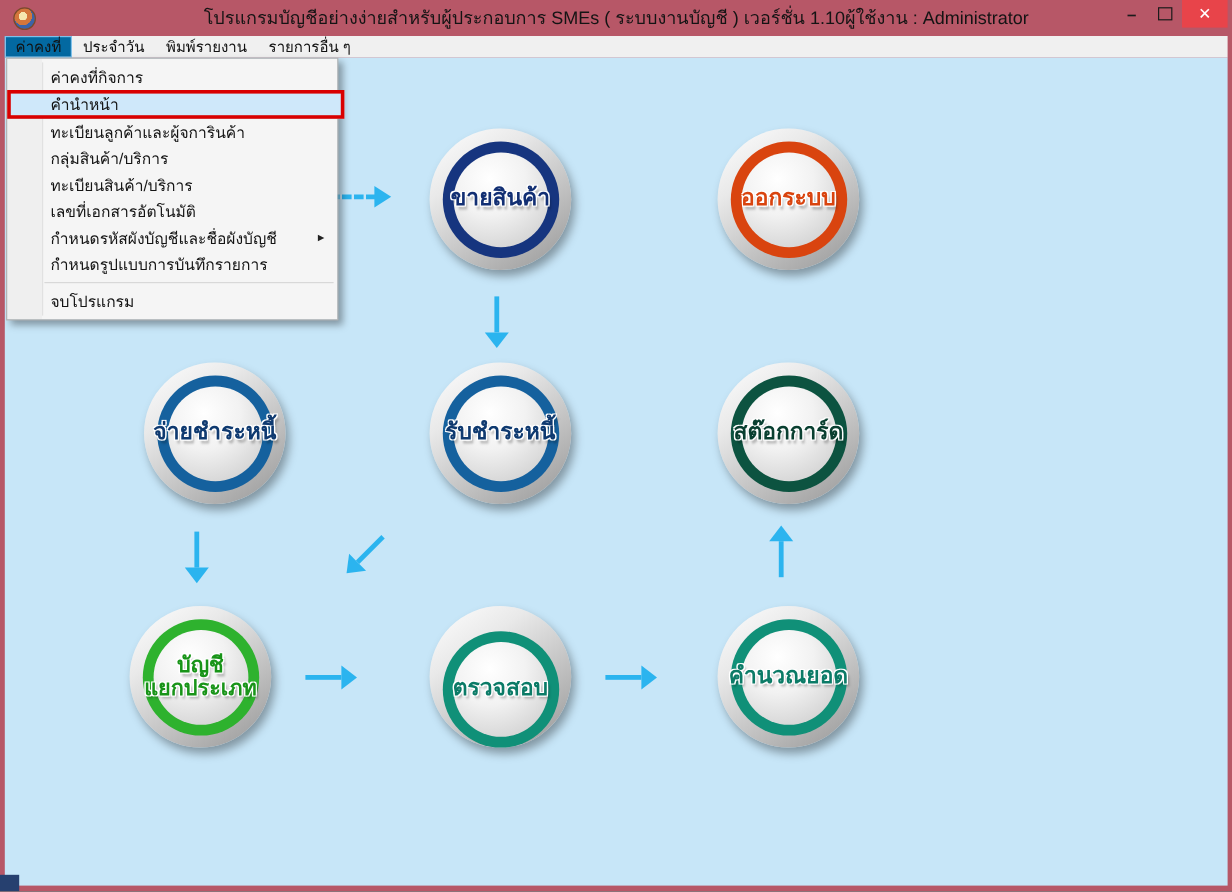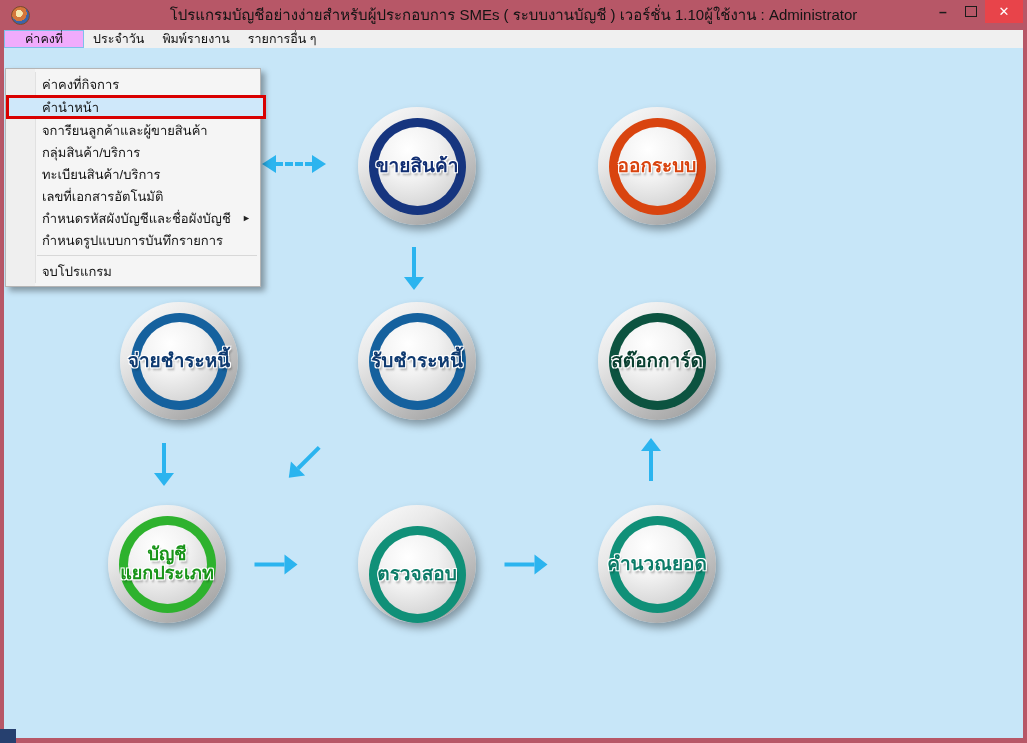--- a/index.html
+++ b/index.html
@@ -16,30 +16,30 @@
   .ctrl { display:flex; align-items:center; justify-content:center; cursor:default; }
   .ctrl-min { width:28px; height:23px; color:#1b1b1b; font-size:14px; font-weight:bold; }
   .ctrl-max { width:28px; height:23px; }
   .max-glyph { width:10px; height:9px; border:1px solid #1b1b1b; background:transparent; }
   .ctrl-close { width:38px; height:23px; background:#e8444a; color:#ffffff; font-size:13px; }
 
   
   .menubar { position:absolute; top:30px; left:4px; right:4px; height:18px; background:#f0f0f0;
     display:flex; align-items:stretch; font-size:12.5px; color:#111; }
   .menu-item { display:flex; align-items:center; padding:0 9px; cursor:default; }
-  .menu-item.selected { background:#f0abfc; border:1px solid #7fc0ea; padding:0 20px; }
+  .menu-item.selected { background:#0369a1; border:1px solid #7fc0ea; padding:0 8px; }
 
   
   .content { position:absolute; top:48px; left:4px; right:4px; bottom:5px; background:#c7e6f8; }
   .corner-sq { position:absolute; left:0; bottom:0; width:16px; height:14px; background:#26406f; }
 
   
-  .dropdown { position:absolute; left:1px; top:0; width:256px; background:#f5f5f5; border:1px solid #b5b5b5;
+  .dropdown { position:absolute; left:1px; top:0; width:277px; background:#f5f5f5; border:1px solid #b5b5b5;
     box-shadow:4px 4px 6px rgba(0,0,0,0.35); padding:4px 0; z-index:20; box-sizing:border-box;
-    background:linear-gradient(to right, #efefef 0 29px, #f5f5f5 29px);margin-top:20px; }
+    background:linear-gradient(to right, #efefef 0 29px, #f5f5f5 29px); }
   .dropdown::before { content:""; position:absolute; left:29px; top:3px; bottom:3px; width:1px; background:#e1e1e1; }
   .dd-item { position:relative; height:22px; display:flex; align-items:center; padding-left:36px;
     font-size:13px; color:#141414; cursor:default; box-sizing:border-box; }
   .dd-item.hl { height:24px; background:#cfe8fa; border:3px solid #d90000; margin-right:-6px; padding-left:33px; }
   .dd-sep { height:1px; background:#d8d8d8; margin:4px 3px 4px 31px; }
   .dd-sub-arrow { position:absolute; right:9px; top:50%; transform:translateY(-50%); font-size:9px; color:#222; }
 
   
   .cbtn { position:absolute; width:118px; height:118px; border-radius:50%; cursor:pointer;
     background:linear-gradient(145deg, #ffffff 0%, #e9e9e9 30%, #a8a8a8 85%, #8e8e8e 100%);
@@ -96,21 +96,21 @@
     <div class="menu-item">ประจำวัน</div>
     <div class="menu-item">พิมพ์รายงาน</div>
     <div class="menu-item">รายการอื่น ๆ</div>
   </div>
 
   <div class="content">
 
     <div class="dropdown">
       <div class="dd-item">ค่าคงที่กิจการ</div>
       <div class="dd-item hl">คำนำหน้า</div>
-      <div class="dd-item">จการียนลูกค้าและผู้ขายสินค้า</div>
+      <div class="dd-item">ทะเบียนลูกค้าและผู้จการินค้า</div>
       <div class="dd-item">กลุ่มสินค้า/บริการ</div>
       <div class="dd-item">ทะเบียนสินค้า/บริการ</div>
       <div class="dd-item">เลขที่เอกสารอัตโนมัติ</div>
       <div class="dd-item">
         <span>กำหนดรหัสผังบัญชีและชื่อผังบัญชี</span>
         <span class="dd-sub-arrow">►</span>
       </div>
       <div class="dd-item">กำหนดรูปแบบการบันทึกรายการ</div>
       <div class="dd-sep"></div>
       <div class="dd-item">จบโปรแกรม</div>

